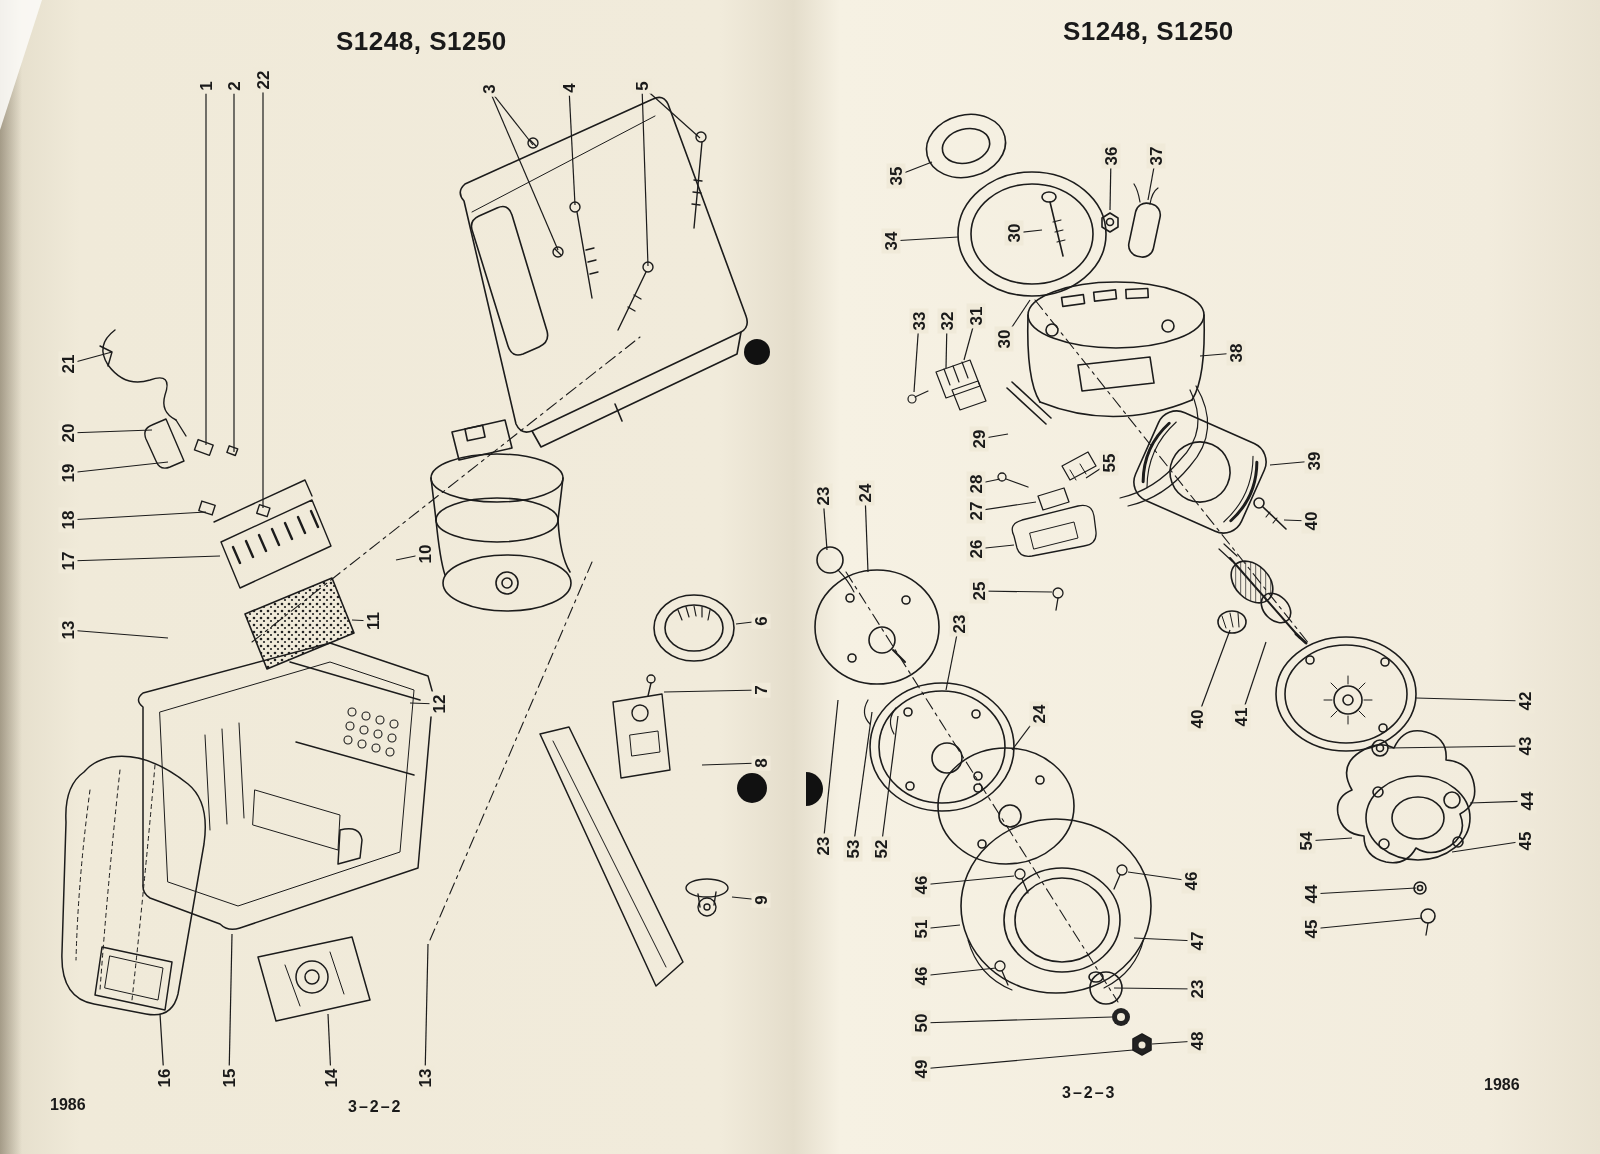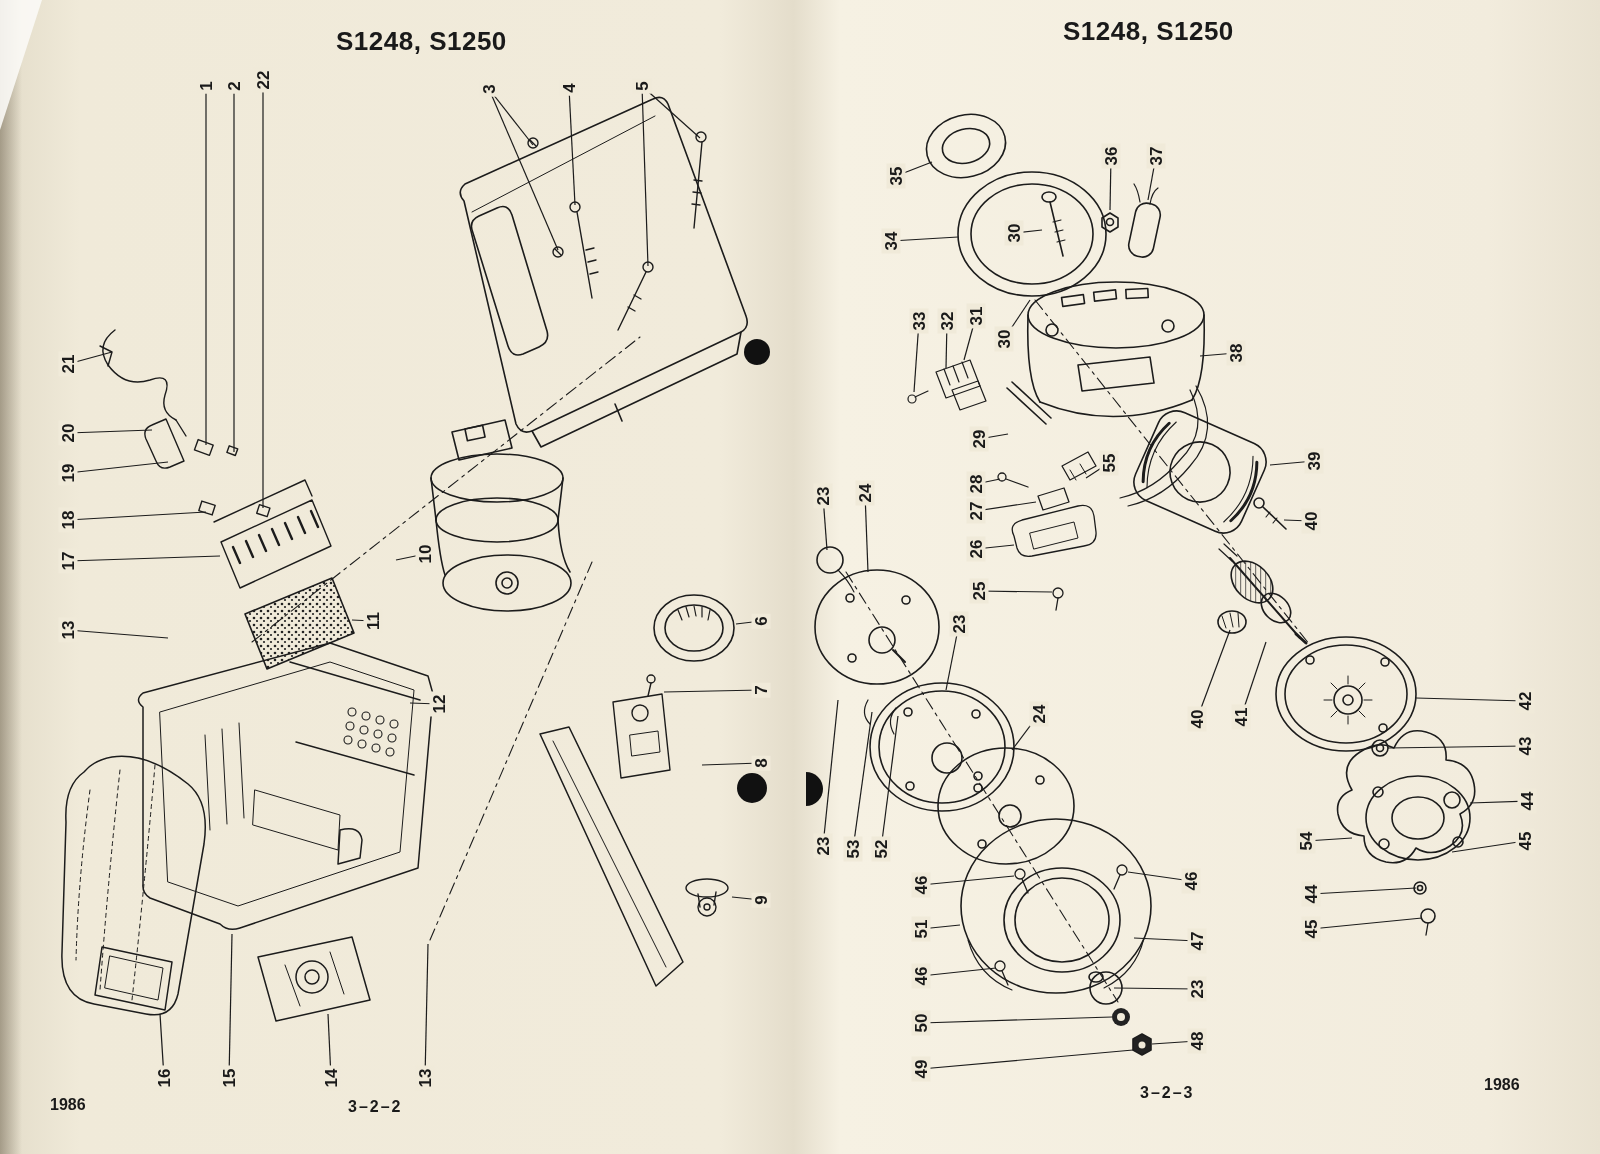--- a/index.html
+++ b/index.html
@@ -13,21 +13,21 @@
   .edge-left{position:absolute;left:0;top:0;width:22px;height:100%;
     background:linear-gradient(90deg,rgba(70,58,38,.40),rgba(70,58,38,0));pointer-events:none}
   .corner-curl{position:absolute;left:0;top:0;width:0;height:0;
     border-top:130px solid #fbfaf6;border-right:42px solid transparent;opacity:.9;pointer-events:none}
   .page-title{position:absolute;font-weight:bold;font-size:26px;letter-spacing:.5px;white-space:nowrap}
   .title-left{left:336px;top:26px}
   .title-right{left:1063px;top:16px}
   .footer{position:absolute;font-weight:bold;font-size:16px;white-space:nowrap}
   .footer-year-left{left:50px;top:1096px}
   .footer-sec-left{left:348px;top:1098px;letter-spacing:2px}
-  .footer-sec-right{left:1140px;top:1084px;letter-spacing:2px}
+  .footer-sec-right{left:1062px;top:1084px;letter-spacing:2px}
   .footer-year-right{left:1484px;top:1076px}
   svg.art,svg.leads{position:absolute;left:0;top:0;pointer-events:none}
   #leader-lines line{stroke:#1c1c1c;stroke-width:1.2}
   .labels{position:absolute;left:0;top:0;width:100%;height:100%;pointer-events:none}
   .part-label{
     position:absolute;transform:translate(-50%,-50%) rotate(-90deg);
     font-weight:bold;font-size:17px;line-height:1;padding:1px 3px;
     background:var(--paper,#f0ead9);white-space:nowrap}
 </style>
 </head>

